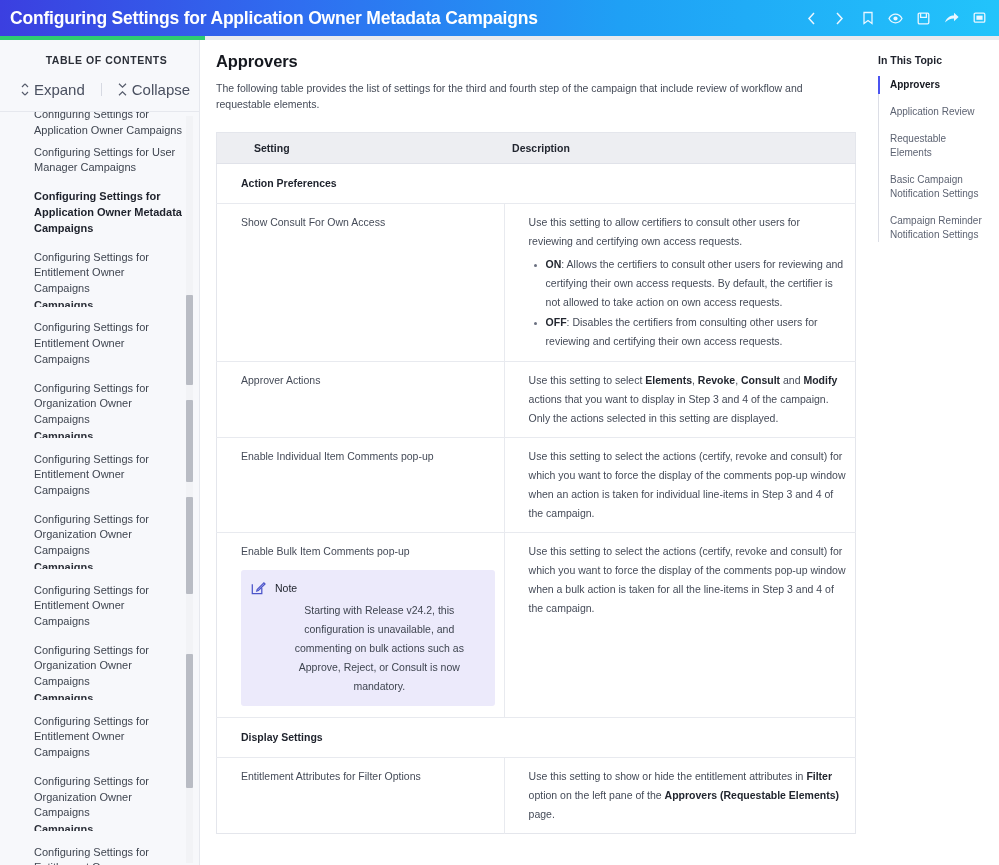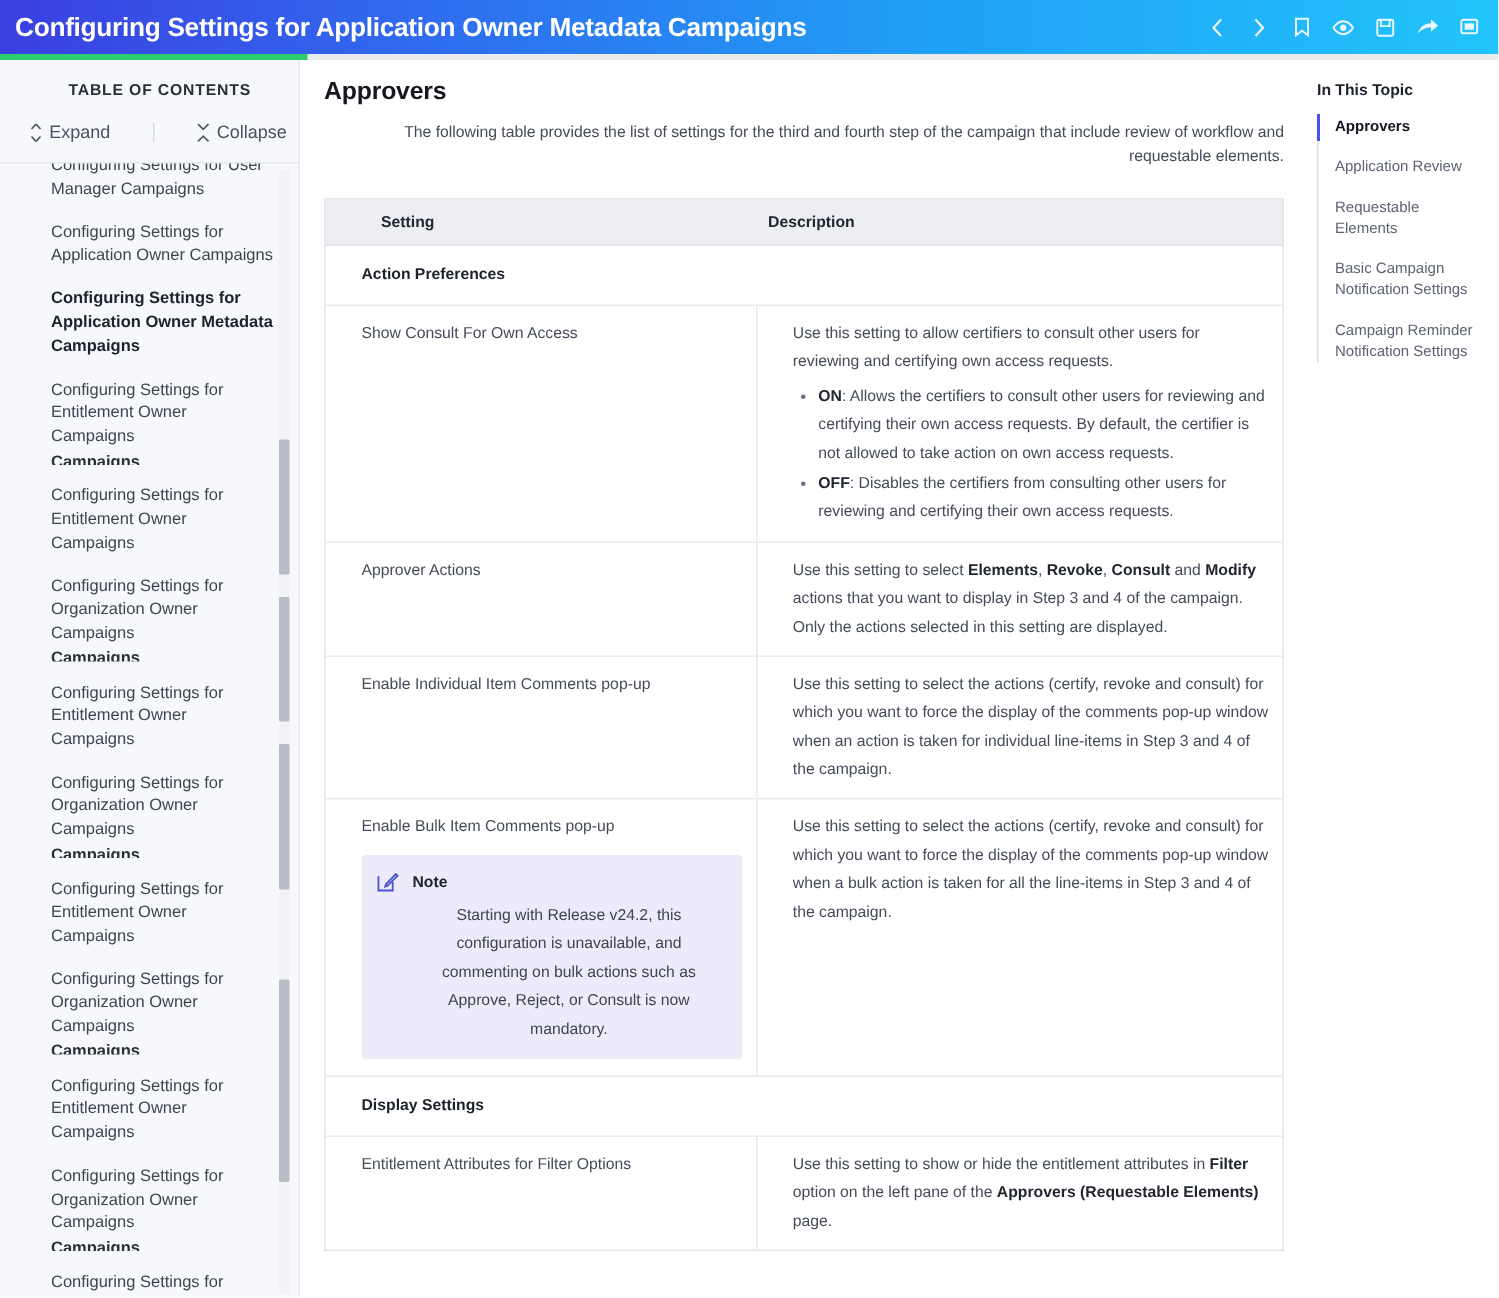--- a/index.html
+++ b/index.html
@@ -76,22 +76,22 @@
     font-size: 10.5px;
     font-weight: 700;
     letter-spacing: 0.55px;
     color: #2b2f38;
     padding: 14px 0 0 14px;
   }
   #toc .toc-actions {
     display: flex;
     align-items: center;
     padding: 14px 0 12px 12px;
-    gap: 20px;
-    font-size: 12px;
+    gap: 8px;
+    font-size: 15px;
     color: #4a5060;
   }
   #toc .toc-actions .act {
     display: flex; align-items: center; gap: 5px;
     cursor: pointer;
     padding: 1px 4px;
   }
   #toc .toc-actions .divider {
     width: 1px; height: 13px; background: #d6d9e2; margin: 0 4px;
   }
@@ -168,21 +168,20 @@
     font-weight: 700;
     color: #15181f;
     margin: 0 0 9px 0;
     letter-spacing: -0.1px;
   }
   #content .intro {
     font-size: 10.5px;
     line-height: 16px;
     color: #454b58;
     margin: 0 0 20px 0;
-    text-align: right;
   }
 
   
   table.settings {
     width: 100%;
     border-collapse: collapse;
     table-layout: fixed;
     border: 1px solid #e4e6ec;
   }
   table.settings th {
@@ -236,21 +235,21 @@
     align-items: flex-start;
   }
   .note-box .note-icon {
     flex: 0 0 auto;
     margin-top: 1px;
     color: #4b54c9;
   }
   .note-box .note-body { flex: 1; }
   .note-box .note-title {
     font-size: 10.5px;
-    font-weight: 700;
+    font-weight: 400;
     color: #1d212b;
     margin-bottom: 3px;
   }
   .note-box .note-text {
     font-size: 10.5px;
     line-height: 19px;
     color: #3f4550;
     text-align: center;
   }
 
@@ -363,22 +362,22 @@
           <svg width="9" height="13" viewBox="0 0 9 13" fill="none" stroke="currentColor" stroke-width="1.2">
               <path d="M1 0.8 L4.5 4.2 L8 0.8 M1 12.2 L4.5 8.8 L8 12.2"></path>
             </svg>
         </span>
         <span>Collapse</span>
       </span>
     </div>
 
     <div id="toc-scroll">
       <div id="toc-list">
+          <div class="toc-item">Configuring Settings for Application Owner Campaigns</div>
           <div class="toc-item clipped-top" style="margin-top: -7px;">Configuring Settings for User Manager Campaigns</div>
-          <div class="toc-item">Configuring Settings for Application Owner Campaigns</div>
           <div class="toc-item active">Configuring Settings for Application Owner Metadata Campaigns</div>
           <div class="toc-item">Configuring Settings for Entitlement Owner Campaigns</div>
           <div class="toc-frag">Campaigns</div>
           <div class="toc-item">Configuring Settings for Entitlement Owner Campaigns</div>
           <div class="toc-item">Configuring Settings for Organization Owner Campaigns</div>
           <div class="toc-frag">Campaigns</div>
           <div class="toc-item">Configuring Settings for Entitlement Owner Campaigns</div>
           <div class="toc-item">Configuring Settings for Organization Owner Campaigns</div>
           <div class="toc-frag">Campaigns</div>
           <div class="toc-item">Configuring Settings for Entitlement Owner Campaigns</div>

